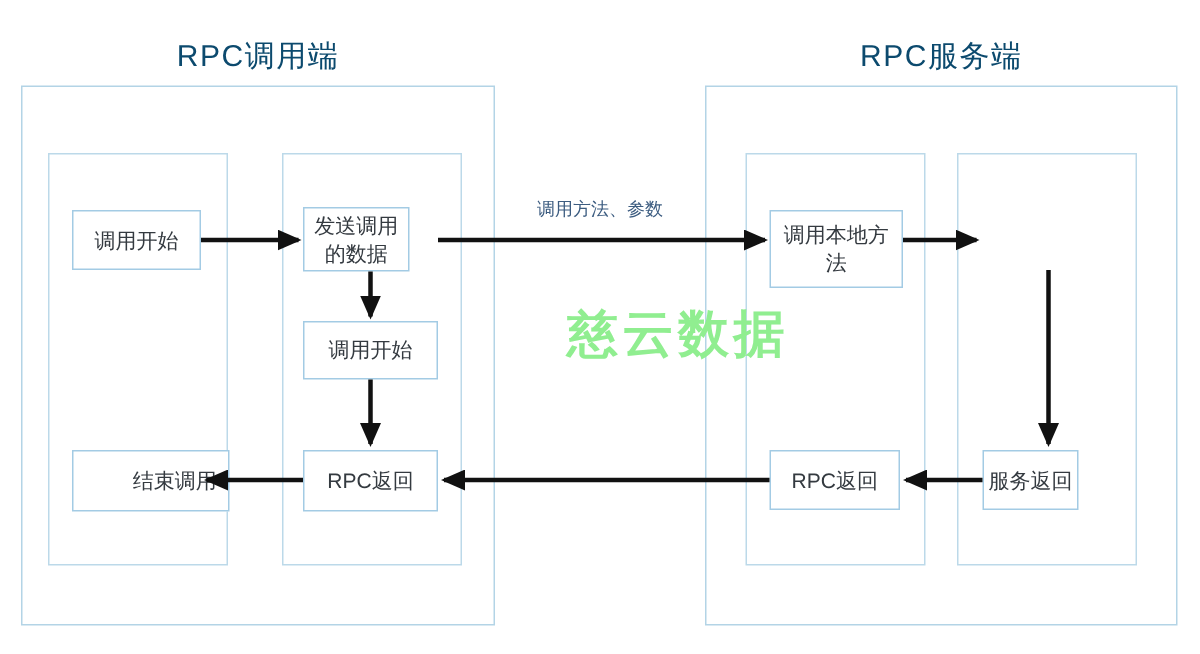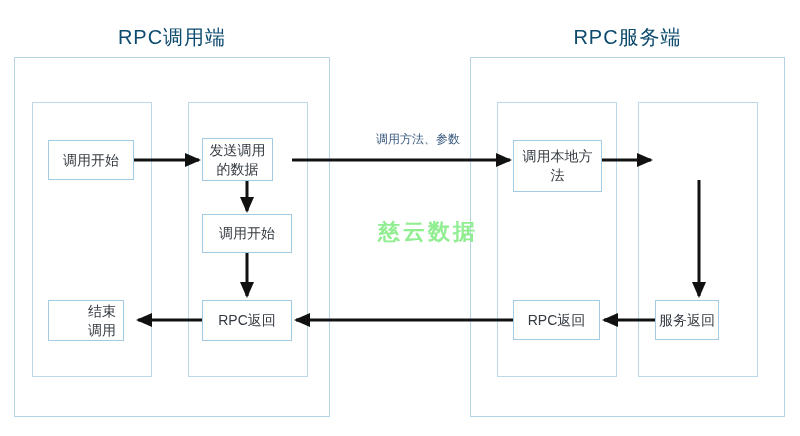--- a/index.html
+++ b/index.html
@@ -59,42 +59,42 @@
     text-align: center;
     font-size: 14px;
     line-height: 1.35;
     color: #343a40;
     padding: 0 2px;
   }
   .n-call-start        { left: 48px;  top: 140px; width: 86px; height: 40px; }
   .n-send-data         { left: 202px; top: 138px; width: 71px; height: 43px; }
   .n-wait-return       { left: 202px; top: 214px; width: 90px; height: 39px; }
   .n-rpc-return-client { left: 202px; top: 300px; width: 90px; height: 41px; }
-  .n-end-call          { left: 48px;  top: 300px; width: 76px; height: 41px; padding-left: 34px; }
+  .n-end-call          { left: 48px;  top: 300px; width: 105px; height: 41px; padding-left: 34px; }
   .n-call-local        { left: 513px; top: 140px; width: 89px; height: 52px; }
   .n-exec-service      { left: 655px; top: 140px; width: 88px; height: 40px; }
   .n-rpc-return-server { left: 513px; top: 300px; width: 87px; height: 40px; }
   .n-service-return    { left: 655px; top: 300px; width: 64px; height: 40px; }
 
   .arrow-label {
     position: absolute;
     left: 340px;
     top: 131px;
     width: 120px;
-    text-align: right;
+    text-align: center;
     font-size: 12px;
     font-weight: 500;
     color: #3c5c80;
   }
   .watermark {
     position: absolute;
     left: 378px;
-    top: 217px;
+    top: 200px;
     width: 170px;
-    font-size: 22px;
+    font-size: 34px;
     font-weight: bold;
     letter-spacing: 3px;
     color: #90ee90;
     white-space: nowrap;
   }
   svg.arrows {
     position: absolute;
     left: 0; top: 0;
     width: 800px; height: 436px;
     pointer-events: none;

